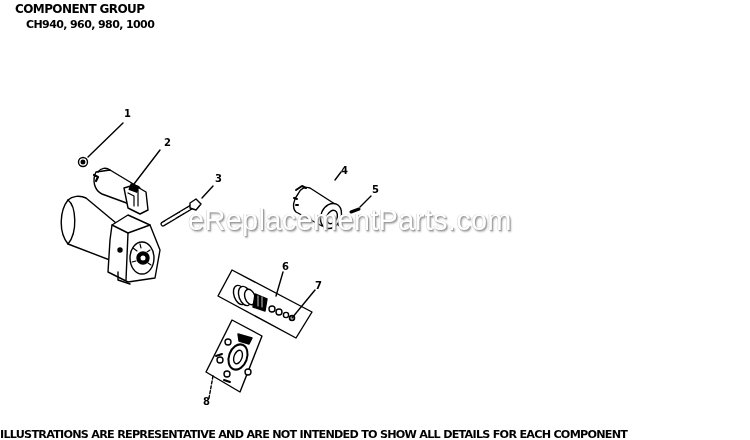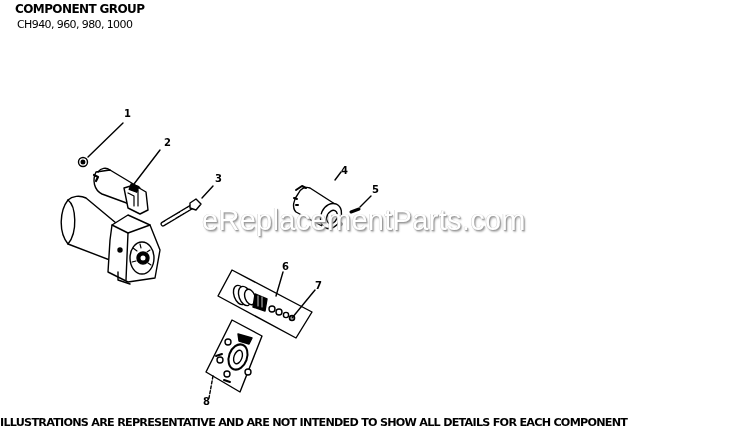--- a/index.html
+++ b/index.html
@@ -1,20 +1,20 @@
 <!DOCTYPE html>
 <html><head>
 <meta charset="utf-8">
 <style>
   html, body { margin: 0; padding: 0; background: #ffffff; }
   body { width: 750px; height: 440px; position: relative; overflow: hidden; font-family: "DejaVu Sans", sans-serif; color: #000; }
   .title { position: absolute; left: 15px; top: 2px; font-size: 12px; font-weight: bold; letter-spacing: -0.6px; font-family: "DejaVu Sans", sans-serif; }
-  .subtitle { position: absolute; left: 17px; top: 18px; font-size: 11px; font-weight: normal; letter-spacing: -0.6px; font-family: "DejaVu Sans", sans-serif; }
-  .footer { position: absolute; left: 0; top: 416px; width: 750px; font-size: 11.2px; font-weight: bold; letter-spacing: -0.75px; white-space: nowrap; font-family: "DejaVu Sans", sans-serif; }
-  .watermark { position: absolute; left: 202px; top: 204px; font-size: 29px; color: #ffffff; font-family: "Liberation Sans", sans-serif; letter-spacing: 0.3px;
+  .subtitle { position: absolute; left: 26px; top: 18px; font-size: 11px; font-weight: bold; letter-spacing: -0.6px; font-family: "DejaVu Sans", sans-serif; }
+  .footer { position: absolute; left: 0; top: 428px; width: 750px; font-size: 11.2px; font-weight: bold; letter-spacing: -0.75px; white-space: nowrap; font-family: "DejaVu Sans", sans-serif; }
+  .watermark { position: absolute; left: 188px; top: 204px; font-size: 29px; color: #ffffff; font-family: "Liberation Sans", sans-serif; letter-spacing: 0.3px;
     text-shadow: 1px 1px 1px #9a9a9a, -0.5px -0.5px 0 #d0d0d0, 1.5px 1.5px 2px #b5b5b5; z-index: 5; }
   .callout { position: absolute; font-size: 10px; font-weight: bold; font-family: "DejaVu Sans", sans-serif; line-height: 10px; }
   svg.drawing { position: absolute; left: 0; top: 0; }
 </style>
 </head>
 <body>
 
 <div class="title">COMPONENT GROUP</div>
 <div class="subtitle">CH940, 960, 980, 1000</div>
 

